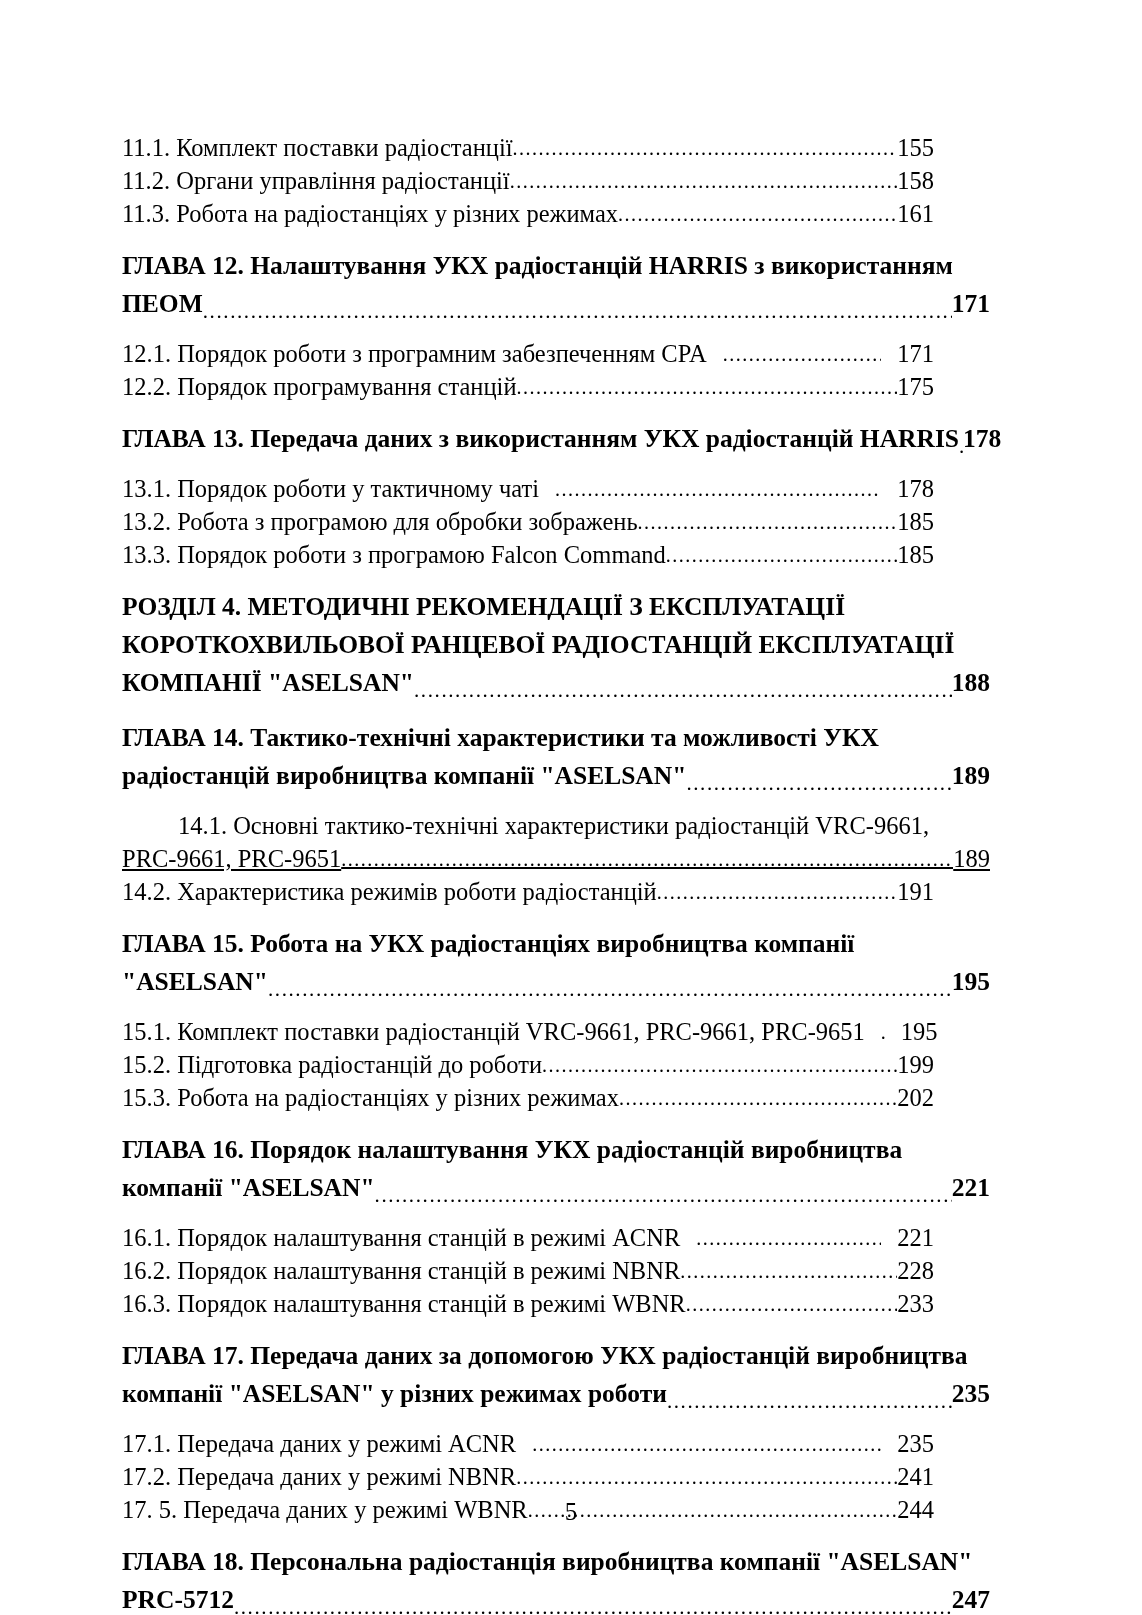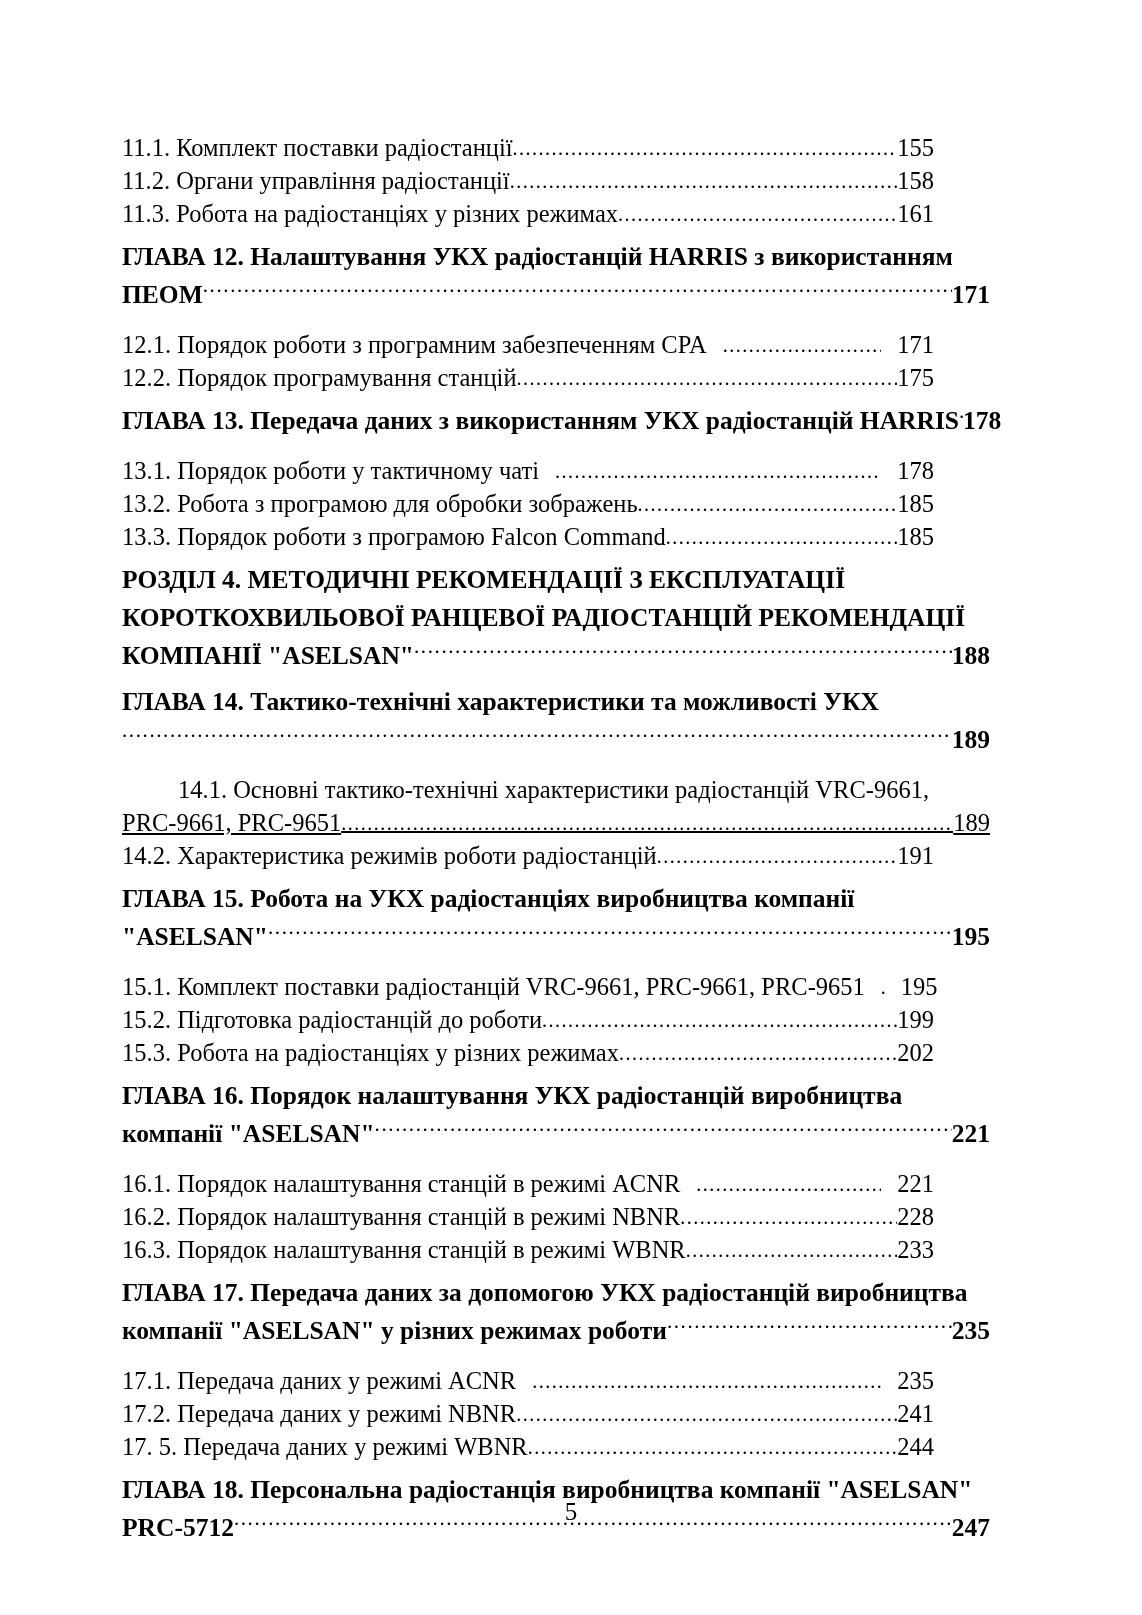--- a/index.html
+++ b/index.html
@@ -109,39 +109,39 @@
     font-weight: bold;
     font-size: 25.5px;
     line-height: 38px;
     width: 868px;
   }
   .head .line-plain {
     white-space: nowrap;
   }
   .head .line-dots {
     display: flex;
-    align-items: flex-start;
+    align-items: flex-end;
     width: 100%;
     white-space: nowrap;
   }
   .head .line-dots .label { flex: 0 0 auto; }
   .head .line-dots .leader {
     flex: 1 1 auto;
     overflow: hidden;
     white-space: nowrap;
     letter-spacing: 1.6px;
     font-size: 21px;
     line-height: 1;
     font-weight: normal;
     transform: translateY(-1px);
     min-width: 4px;
   }
   .head .line-dots .pageno { flex: 0 0 auto; }
 
-  .gap-before-head { margin-top: 8px; }
+  .gap-before-head { margin-top: 17px; }
   .gap-after-head  { margin-top: 14px; gap: 16px; }
 
   
   .footer {
     position: absolute;
     left: 0;
     top: 1498px;
     width: 1142px;
     text-align: center;
     font-size: 25px;
@@ -204,30 +204,31 @@
         <span class="leader">......................................................................................................................................................................................................................................................</span>
         <span class="pageno">185</span>
       </div>
       <div class="entry sub">
         <span class="label">13.3. Порядок роботи з програмою Falcon Command </span>
         <span class="leader">......................................................................................................................................................................................................................................................</span>
         <span class="pageno">185</span>
       </div>
       <div class="head gap-before-head">
         <div class="line-plain">РОЗДІЛ 4. МЕТОДИЧНІ РЕКОМЕНДАЦІЇ З ЕКСПЛУАТАЦІЇ</div>
-        <div class="line-plain">КОРОТКОХВИЛЬОВОЇ РАНЦЕВОЇ РАДІОСТАНЦІЙ РЕКОМЕНДАЦІЇ</div>
+        <div class="line-plain">КОРОТКОХВИЛЬОВОЇ РАНЦЕВОЇ РАДІОСТАНЦІЙ ЕКСПЛУАТАЦІЇ</div>
         <div class="line-dots">
           <span class="label">КОМПАНІЇ  "ASELSAN"</span>
           <span class="leader">......................................................................................................................................................................................................................................................</span>
           <span class="pageno">188</span>
         </div>
       </div>
       <div class="head gap-before-head">
         <div class="line-plain">ГЛАВА 14. Тактико-технічні характеристики та можливості УКХ</div>
         <div class="line-dots">
+          <span class="label">радіостанцій виробництва компанії  "ASELSAN"</span>
           <span class="leader">......................................................................................................................................................................................................................................................</span>
           <span class="pageno">189</span>
         </div>
       </div>
       <div class="sub-wrap gap-after-head">
         <div class="line1">14.1. Основні тактико-технічні характеристики радіостанцій VRC-9661,</div>
         <div class="line2">
           <span class="label">PRC-9661, PRC-9651</span>
           <span class="leader">......................................................................................................................................................................................................................................................</span>
           <span class="pageno">189</span>

